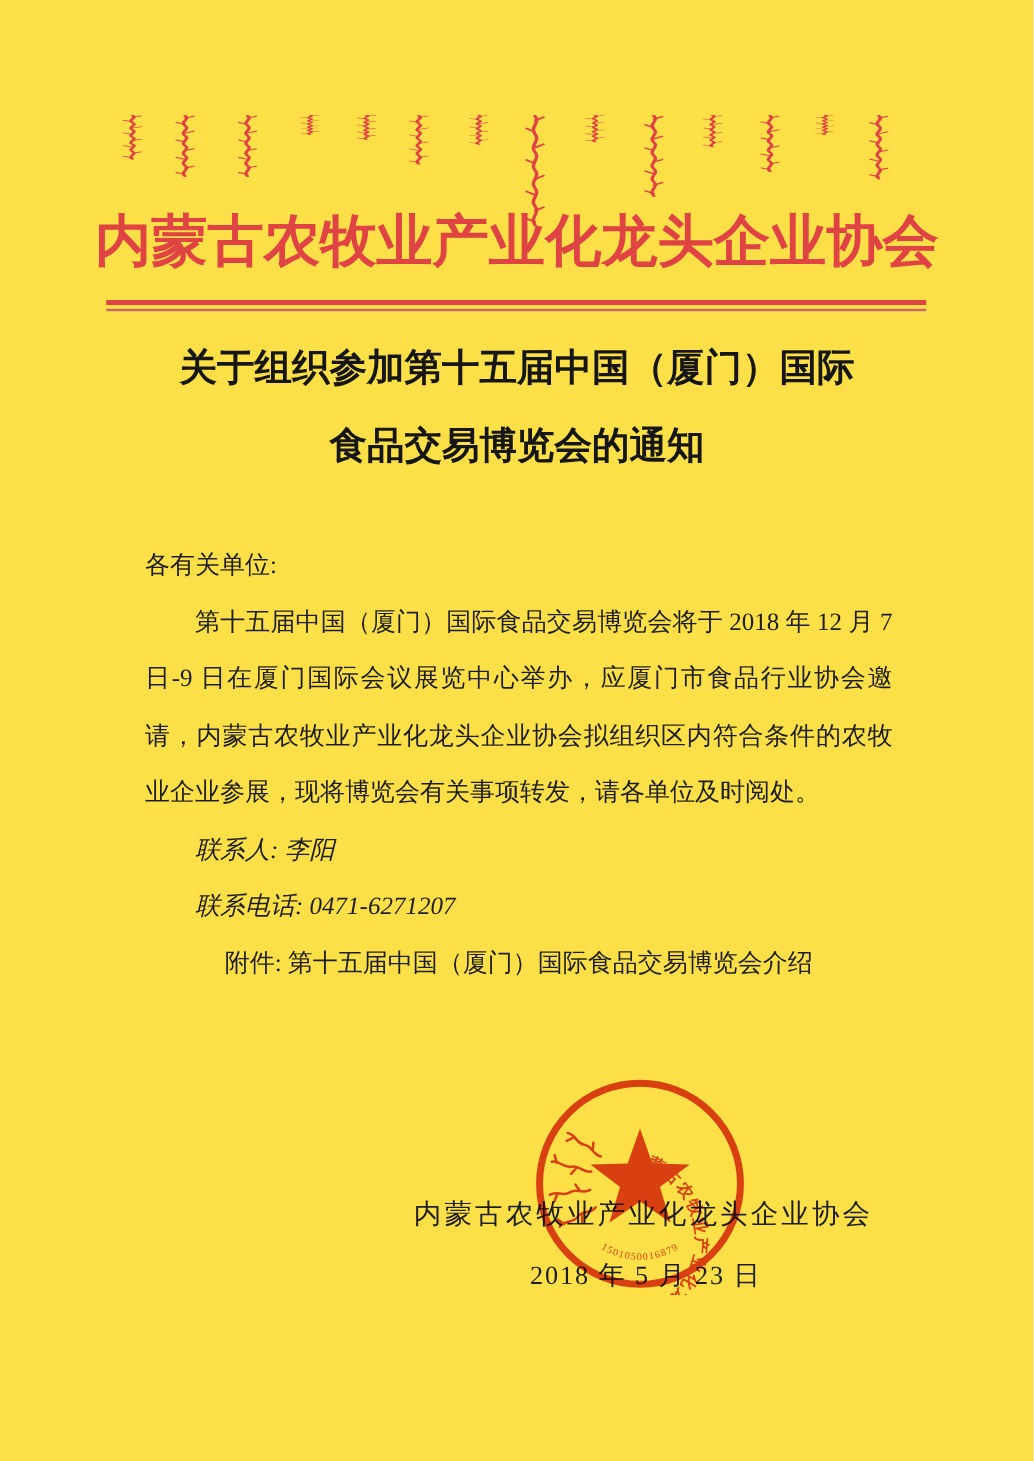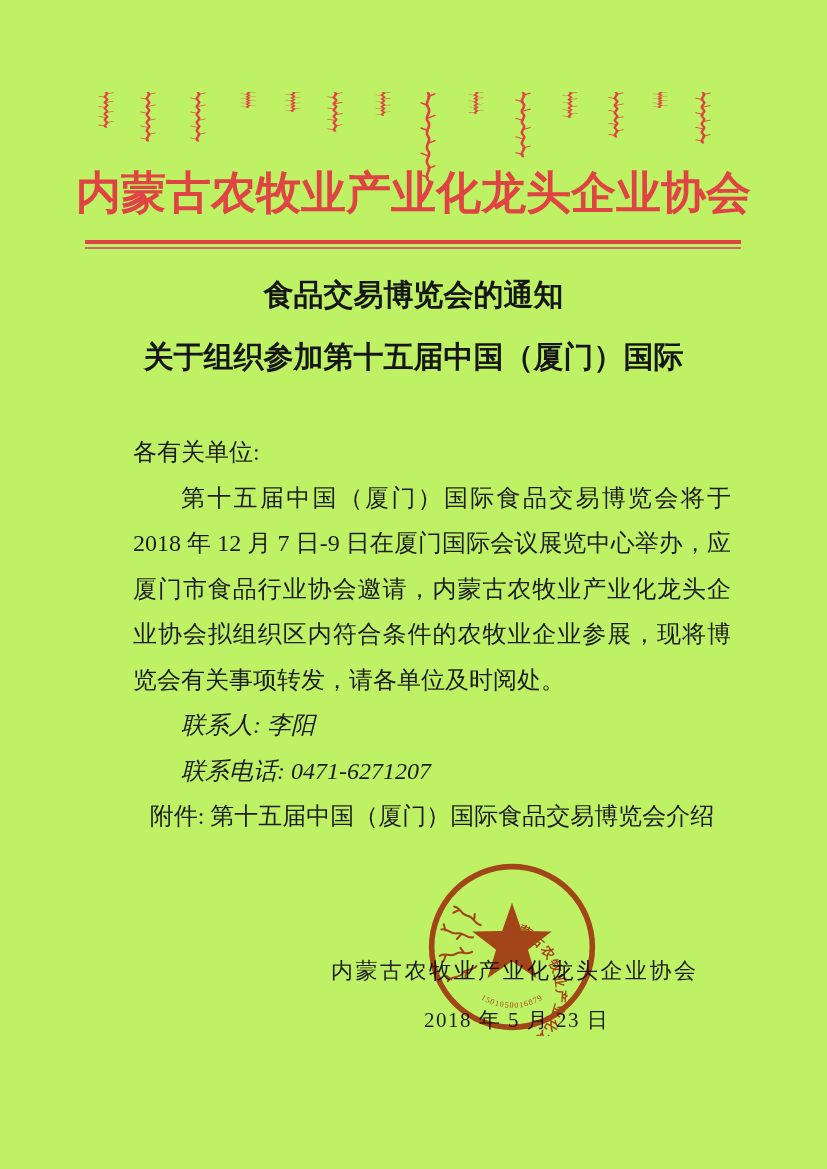--- a/index.html
+++ b/index.html
@@ -1,17 +1,17 @@
 <!DOCTYPE html>
 <html><head>
 <meta charset="utf-8">
 <style>
   html,body{margin:0;padding:0;background:#ffffff;}
   .page{
-    position:relative;width:827px;height:1169px;background:#bef264;overflow:hidden;
+    position:relative;width:827px;height:1169px;background:#fde047;overflow:hidden;
     font-family:"Liberation Serif","DejaVu Serif",serif;
   }
   
   .mongol-row{position:absolute;top:90px;left:0;width:827px;height:92px;}
   .mg{position:absolute;top:2px;width:16px;display:block;}
   .mg svg{width:100%;height:100%;display:block;}
   
   .org-name{
     position:absolute;top:163px;left:0;width:100%;text-align:center;
     font-size:45px;font-weight:bold;color:#e04343;letter-spacing:0px;white-space:nowrap;
@@ -21,22 +21,22 @@
     position:absolute;top:240px;left:85px;width:656px;height:3px;
     border-top:4px solid #e04343;border-bottom:2px solid #c96a6a;
   }
   
   .doc-title{
     position:absolute;top:264px;left:0;width:100%;text-align:center;
     font-size:30px;font-weight:bold;color:#161616;line-height:62px;
   }
   
   .body-text{
-    position:absolute;top:430px;left:133px;width:598px;
-    font-size:24px;line-height:45.5px;color:#1d1d1d;text-align:justify;
+    position:absolute;top:430px;left:116px;width:598px;
+    font-size:20px;line-height:45.5px;color:#1d1d1d;text-align:justify;
   }
   .body-text p{margin:0;}
   .para{text-indent:2em;}
   .contact{padding-left:2em;text-align:left;font-style:italic;}
   .attachment{margin-top:36px;text-align:center;}
   
   .sig-org{position:absolute;top:956px;left:331px;font-size:22px;letter-spacing:2.5px;color:#1d1d1d;white-space:nowrap;}
   .sig-date{position:absolute;top:1006px;left:424px;font-size:21px;letter-spacing:1.5px;color:#1d1d1d;white-space:nowrap;text-align:center;}
   
   .seal{position:absolute;left:423px;top:858px;width:178px;height:178px;mix-blend-mode:multiply;opacity:.93;}
@@ -127,22 +127,22 @@
           <use href="#squig"></use>
         </svg>
       </span>
   </div>
 
   <div class="org-name">内蒙古农牧业产业化龙头企业协会</div>
 
   <div class="rule"></div>
 
   <div class="doc-title">
+    <div>关于组织参加第十五届中国（厦门）国际</div>
     <div>食品交易博览会的通知</div>
-    <div>关于组织参加第十五届中国（厦门）国际</div>
   </div>
 
   <div class="body-text">
     <p class="salutation">各有关单位:</p>
     <p class="para">第十五届中国（厦门）国际食品交易博览会将于 2018 年 12 月 7 日-9 日在厦门国际会议展览中心举办，应厦门市食品行业协会邀请，内蒙古农牧业产业化龙头企业协会拟组织区内符合条件的农牧业企业参展，现将博览会有关事项转发，请各单位及时阅处。</p>
     <p class="contact">联系人: 李阳</p>
     <p class="contact">联系电话: 0471-6271207</p>
     <p class="attachment">附件: 第十五届中国（厦门）国际食品交易博览会介绍</p>
   </div>
 

